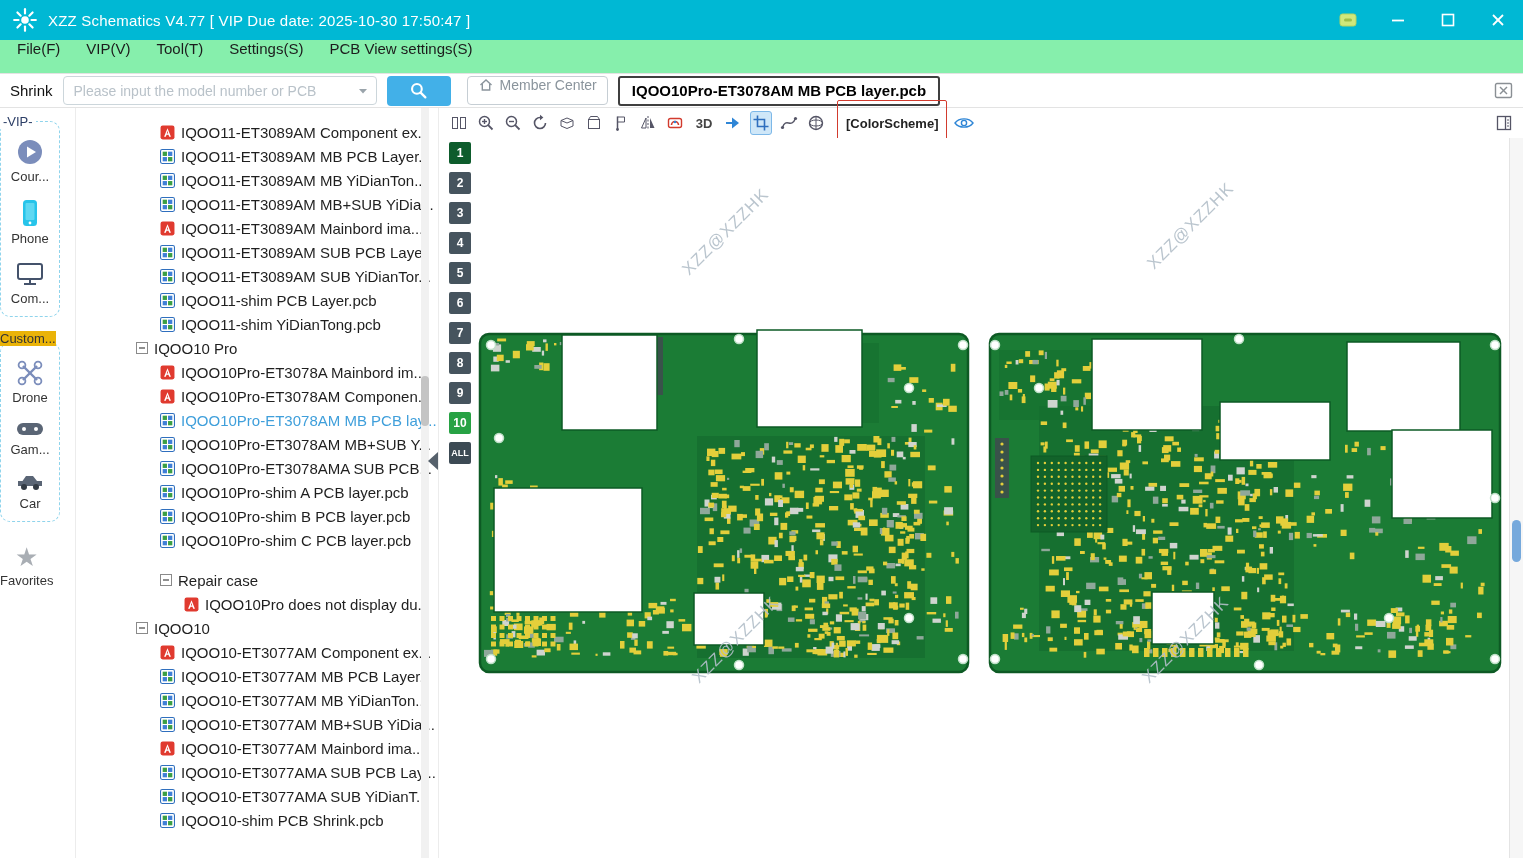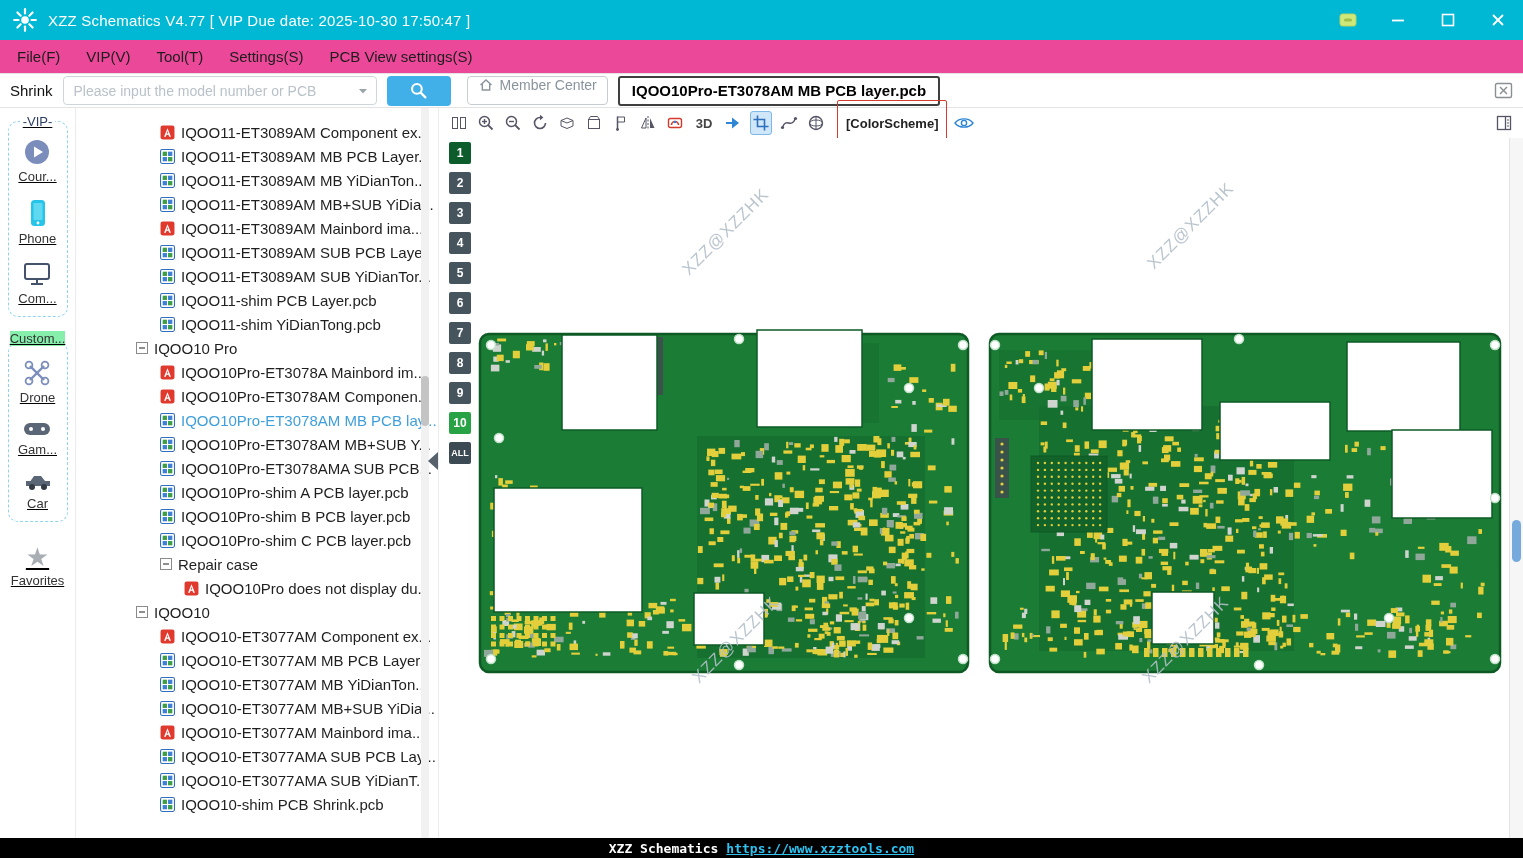--- a/index.html
+++ b/index.html
@@ -3,41 +3,41 @@
 <meta charset="utf-8">
 <style>
   html,body{margin:0;padding:0;background:#fff;}
   .app{width:1523px;height:858px;display:flex;flex-direction:column;font-family:"Liberation Sans",sans-serif;overflow:hidden;position:relative;background:#fff;}
   
   .titlebar{height:40px;background:#00b8d4;display:flex;align-items:center;color:#fff;padding:0 12px;gap:10px;flex:none;}
   .titlebar .title{font-size:15px;letter-spacing:.2px;}
   .tb-spacer{flex:1;}
   .win-ic{width:26px;height:26px;display:flex;align-items:center;justify-content:center;margin-left:14px;cursor:pointer;}
   
-  .menubar{height:33px;display:flex;align-items:center;border-bottom:1px solid #e3e3e3;padding:0 4px;font-size:15px;color:#1c1c1c;flex:none;background:#ec4899;}
+  .menubar{height:33px;display:flex;align-items:flex-start;border-bottom:1px solid #e3e3e3;padding:0 4px;font-size:15px;color:#1c1c1c;flex:none;background:#86efac;}
   .menu-item{padding:0 13px;cursor:default;}
   
   .toolbar1{height:33px;display:flex;align-items:center;border-bottom:1px solid #e3e3e3;padding:0 10px;gap:10px;flex:none;background:#fff;}
   .shrink{font-size:15px;color:#111;}
   .searchbox{width:296px;height:27px;border:1px solid #ccd6db;border-radius:4px;display:flex;align-items:center;padding:0 8px;gap:4px;background:#fff;}
   .searchbox input{border:none;outline:none;flex:1;font-size:14px;color:#333;font-family:"Liberation Sans",sans-serif;background:transparent;}
   .searchbox input::placeholder{color:#b9c2c9;}
   .search-btn{width:64px;height:30px;background:#42b0e8;border:none;border-radius:4px;display:flex;align-items:center;justify-content:center;cursor:pointer;}
   .member{height:27px;border:1px solid #c6ced4;border-radius:4px;color:#8a949c;display:flex;gap:6px;padding:0 10px;font-size:14px;align-items:flex-start;margin-left:6px;background:#fff;cursor:pointer;}
   .tab{height:26px;border:2px solid #3f3f3f;border-radius:3px;display:flex;align-items:center;padding:0 12px;font-weight:bold;font-size:15px;color:#000;background:#fff;}
   .tb1-close{margin-left:auto;cursor:pointer;display:flex;align-items:center;}
   
   .main{flex:1;display:flex;min-height:0;position:relative;}
   
-  .sidebar{width:75px;flex:none;border-right:1px solid #ececec;display:flex;flex-direction:column;align-items:center;padding-top:6px;overflow:hidden;text-decoration:underline;}
+  .sidebar{width:75px;flex:none;border-right:1px solid #ececec;display:flex;flex-direction:column;align-items:flex-start;padding-top:6px;overflow:hidden;}
   .vip-label{font-size:13px;color:#2c3e66;background:#fff;position:relative;z-index:2;margin-bottom:-8px;padding:0 3px;}
   .dash-box{border:1.5px dashed #8fd4ec;border-radius:10px;width:58px;display:flex;flex-direction:column;align-items:center;padding:16px 0 10px;gap:14px;}
   .sb-item{display:flex;flex-direction:column;align-items:center;gap:3px;cursor:pointer;}
   .sb-lb{font-size:13px;color:#333;white-space:nowrap;}
-  .custom-label{font-size:13px;color:#333;margin:14px 0 2px;background:#86efac;position:relative;z-index:2;}
+  .custom-label{font-size:13px;color:#333;margin:14px 0 2px;background:#eab308;position:relative;z-index:2;}
   .box2{margin-top:-6px;}
   .fav{margin-top:22px;}
   .star{font-size:26px;color:#a9aeb4;line-height:26px;}
   
   .tree{width:362px;flex:none;border-right:1px solid #ececec;position:relative;padding-top:12px;overflow:hidden;background:#fff;}
   .tree-row{height:24px;display:flex;align-items:center;gap:6px;font-size:15px;color:#1f1f1f;white-space:nowrap;cursor:default;}
   .tree-row.selected .tree-label{color:#3f9fdb;}
   .tree-ic{display:flex;align-items:center;flex:none;}
   .tree-scroll{position:absolute;top:0;bottom:0;right:9px;width:8px;background:#f1f1f1;}
   .tree-thumb{position:absolute;left:0;width:8px;top:268px;height:50px;background:#c4c4c4;border-radius:4px;}
@@ -429,21 +429,21 @@
               <svg width="15" height="15" viewBox="0 0 14 14">
                 <rect x="0.5" y="0.5" width="13" height="13" rx="1.5" fill="#fff" stroke="#2f6fbe"></rect>
                 <rect x="2.5" y="2.5" width="4" height="4" fill="#3b9e44"></rect>
                 <rect x="7.5" y="2.5" width="4" height="4" fill="#3f7fd6"></rect>
                 <rect x="2.5" y="7.5" width="4" height="4" fill="#3f7fd6"></rect>
                 <rect x="7.5" y="7.5" width="4" height="4" fill="#3b9e44"></rect>
               </svg>
             </span>
             <span class="tree-label">IQOO10Pro-shim C PCB layer.pcb</span>
           </div>
-          <div class="tree-row" style="padding-left: 84px;">
+          <div class="tree-row" style="padding-left: 84px; margin-top: 16px;">
             <span class="tree-ic">
               <svg width="12" height="12" viewBox="0 0 12 12">
                 <rect x="0.5" y="0.5" width="11" height="11" fill="#fff" stroke="#8a8a8a"></rect>
                 <line x1="3" y1="6" x2="9" y2="6" stroke="#444" stroke-width="1.2"></line>
               </svg>
             </span>
             <span class="tree-label">Repair case</span>
           </div>
           <div class="tree-row" style="padding-left: 108px;">
             <span class="tree-ic">
@@ -2158,18 +2158,14 @@
             <button class="layer-btn normal">9</button>
             <button class="layer-btn active">10</button>
             <button class="layer-btn all">ALL</button>
           </div>
       </div>
       <div class="v-scroll"></div>
       <div class="v-thumb"></div>
     </div>
   </div>
 
-  <div class="statusbar">
-    <span>XZZ Schematics</span>
-    <span class="url">https://www.xzztools.com</span>
-  </div>
 
 </div>
 
 </body></html>

